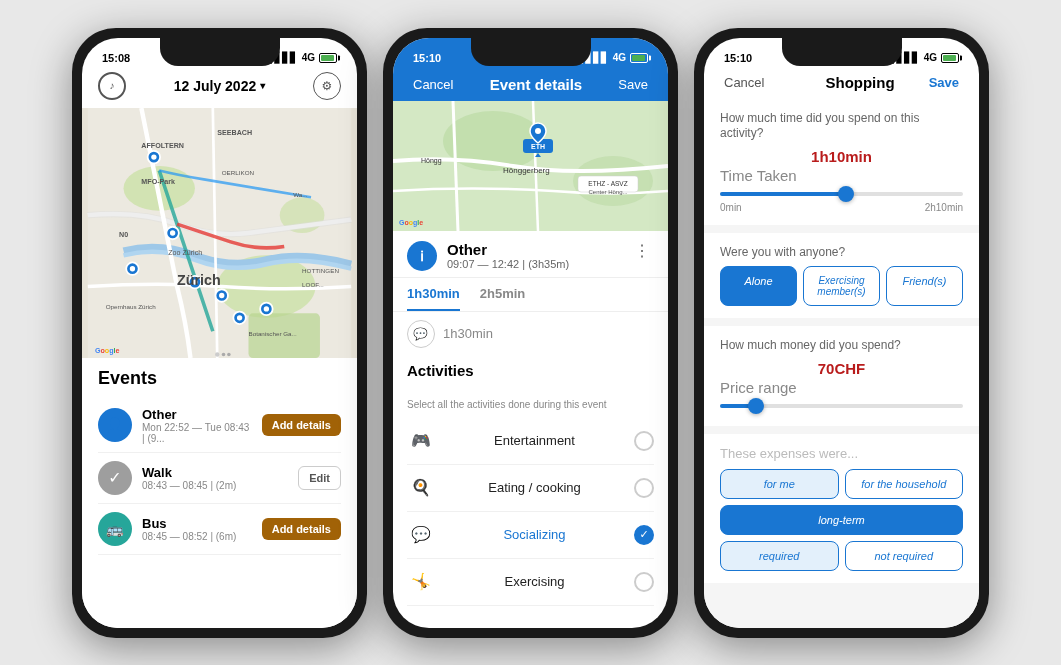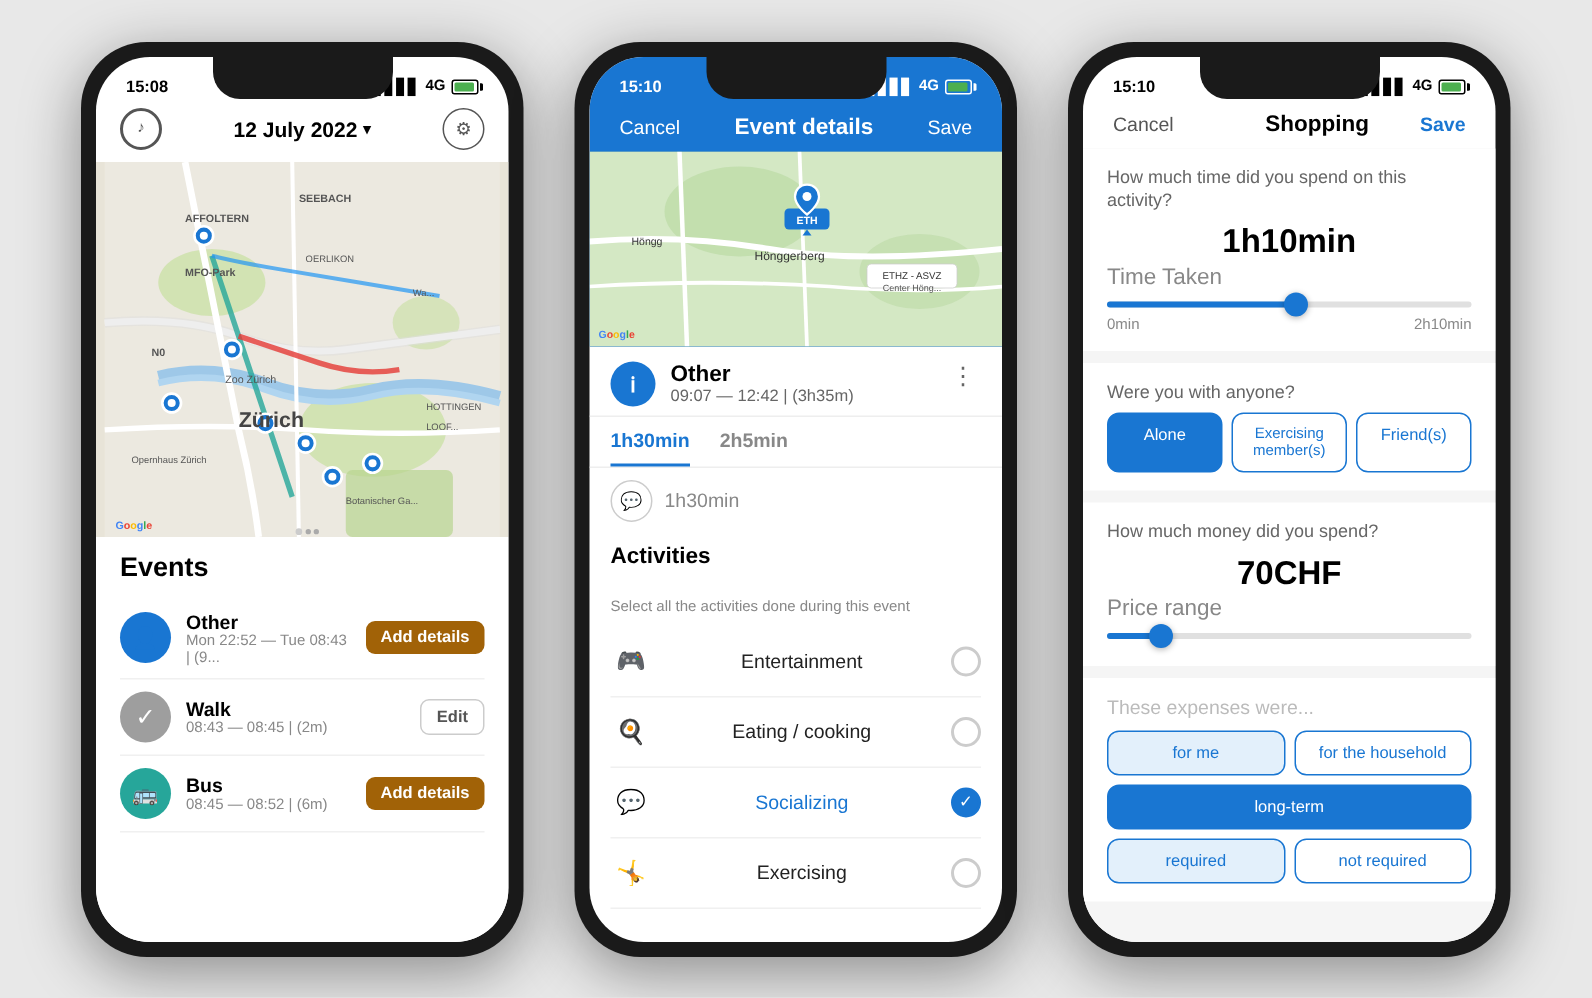--- a/index.html
+++ b/index.html
@@ -7,21 +7,21 @@
       background: #e8e8e8;
       display: flex;
       justify-content: center;
       align-items: center;
       min-height: 665px;
       width: 1061px;
       font-family: -apple-system, BlinkMacSystemFont, 'Segoe UI', sans-serif;
     }
     .phones-container {
       display: flex;
-      gap: 34px;
+      gap: 16px;
       padding: 20px;
       align-items: center;
     }
     .phone {
       width: 295px;
       height: 610px;
       background: #1a1a1a;
       border-radius: 44px;
       padding: 10px;
       box-shadow: 0 10px 40px rgba(0,0,0,0.4);
@@ -336,23 +336,23 @@
       margin-bottom: 8px;
       padding: 12px 16px;
     }
     .section-question {
       font-size: 12px;
       color: #666;
       margin-bottom: 6px;
       line-height: 1.3;
     }
     .section-value-big {
-      font-size: 22px;
+      font-size: 15px;
       font-weight: 600;
-      color: #000000;
+      color: #b91c1c;
       text-align: center;
       margin-bottom: 2px;
     }
     .section-label-center {
       font-size: 15px;
       color: #888;
       text-align: left;
       margin-bottom: 8px;
     }
     .slider-track {
@@ -393,20 +393,21 @@
       flex: 1;
       min-width: 70px;
       padding: 8px 6px;
       border-radius: 8px;
       border: 1.5px solid #1976d2;
       font-size: 11px;
       text-align: center;
       cursor: pointer;
       color: #1976d2;
       background: #fff;
+      font-style: italic;
     }
     .toggle-btn.selected {
       background: #1976d2;
       color: #fff;
     }
     .toggle-btn.selected-light {
       background: #e3f0fb;
       color: #1976d2;
     }
     .expenses-section {

